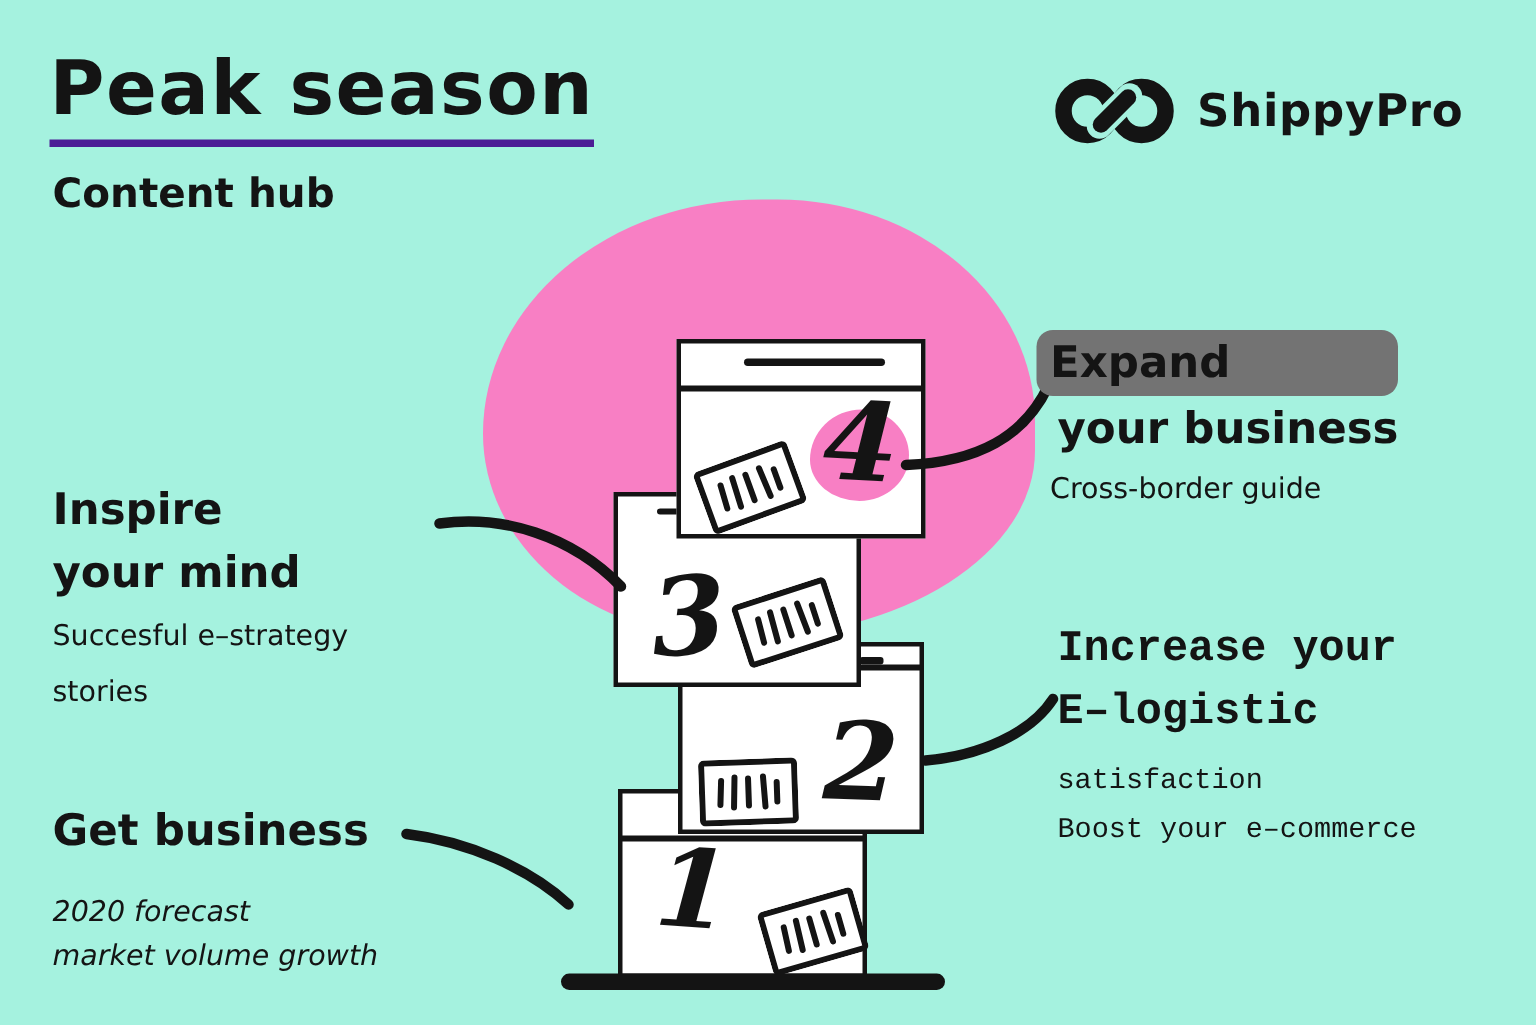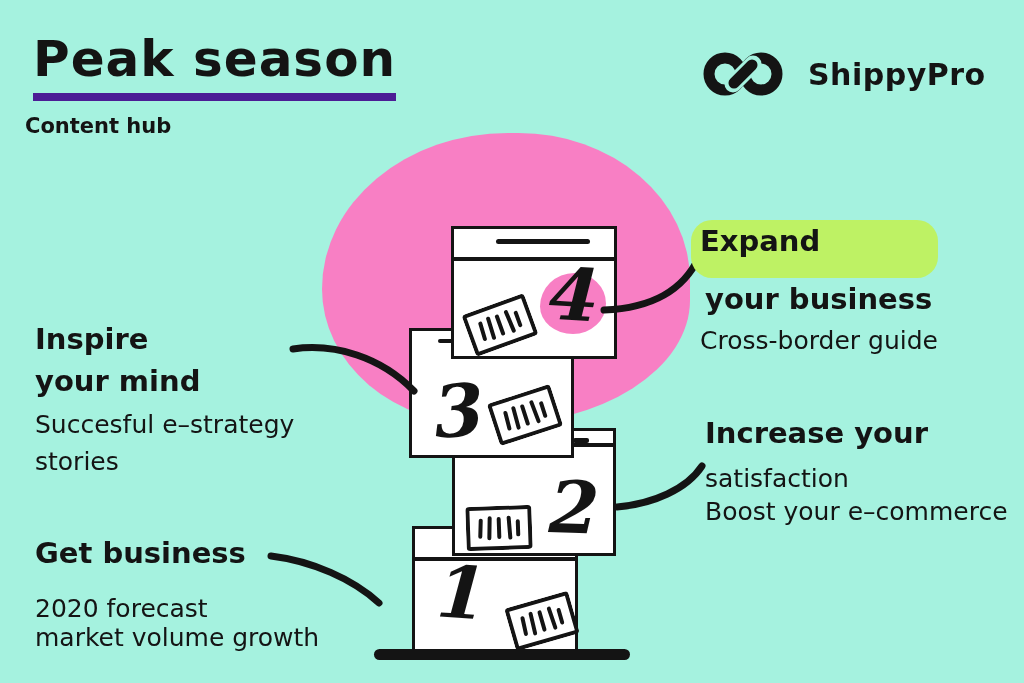--- a/index.html
+++ b/index.html
@@ -1,24 +1,24 @@
 <!DOCTYPE html>
 <html><head>
 <meta charset="utf-8">
 <style>
   html,body{margin:0;padding:0;}
   .canvas{position:relative;width:1024px;height:683px;background:#a5f2df;overflow:hidden;
           font-family:"DejaVu Sans","Liberation Sans",sans-serif;color:#141414;}
 
   
   .title{position:absolute;left:33px;top:34px;font-size:50px;font-weight:700;letter-spacing:1px;
-         line-height:1;display:inline-block;border-bottom:8px solid #4c1d95;padding-bottom:9px;}
-  .subtitle{position:absolute;left:25px;top:114px;font-size:21px;font-weight:700;line-height:1.2;}
+         line-height:1;display:inline-block;border-bottom:5px solid #4c1d95;padding-bottom:9px;}
+  .subtitle{position:absolute;left:35px;top:114px;font-size:27px;font-weight:700;line-height:1.2;}
 
-  .logo{position:absolute;left:702px;top:50px;display:flex;align-items:center;gap:24px;}
+  .logo{position:absolute;left:702px;top:50px;display:flex;align-items:center;gap:14px;}
   .logo-text{font-size:30px;font-weight:700;letter-spacing:0.5px;}
 
   
   .blob{position:absolute;left:322px;top:133px;width:368px;height:292px;background:#f87fc4;
         border-radius:52% 48% 55% 45% / 55% 52% 44% 48%;z-index:1;}
 
   
   .box{position:absolute;background:#fff;border:3.5px solid #141414;box-sizing:border-box;}
   .box1{left:412px;top:526px;width:166px;height:126px;z-index:2;}
   .box2{left:452px;top:428px;width:164px;height:128px;z-index:3;}
@@ -51,33 +51,33 @@
   .ground{position:absolute;left:374px;top:649px;width:256px;height:11px;background:#141414;
           border-radius:6px;z-index:2;}
 
   
   .connectors{position:absolute;left:0;top:0;width:1024px;height:683px;z-index:6;pointer-events:none;}
   .connectors path{fill:none;stroke:#141414;stroke-width:7px;stroke-linecap:round;}
 
   
   .callout{position:absolute;z-index:7;}
   .h span{display:block;font-size:29px;font-weight:700;line-height:42px;}
-  .s span{display:block;font-size:25px;font-weight:500;}
+  .s span{display:block;font-size:19px;font-weight:500;}
   .sub-loose span{line-height:37px;}
-  .sub-tight span{line-height:29px;}
+  .sub-tight span{line-height:29px;font-style:italic;}
   .sub-med span{line-height:33px;}
   .co-inspire{left:35px;top:318px;}
   .co-inspire .s{margin-top:4px;}
   .co-get{left:35px;top:532px;}
   .co-get .s{margin-top:20px;}
   .co-expand{left:700px;top:220px;}
   .co-expand .s{margin-top:4px;}
-  .co-increase{left:705px;top:412px;}
+  .co-increase{left:705px;top:412px;font-family:Liberation Mono, monospace;}
   .co-increase .s{margin-top:8px;}
-  .highlight{display:inline-block;background:#bef264;border-radius:21px;padding:0 16px 16px 9px;
+  .highlight{display:inline-block;background:#737373;border-radius:11px;padding:0 16px 2px 9px;
              margin-left:-9px;font-size:29px;font-weight:700;line-height:40px;}
   .hl-second{margin-left:5px;}
 </style>
 </head>
 <body>
 
 <div class="canvas">
 
   <div class="title">Peak season</div>
   <div class="subtitle">Content hub</div>
@@ -171,20 +171,21 @@
       <span class="hl-second">your business</span>
     </div>
     <div class="s sub-med">
       <span>Cross-border guide</span>
     </div>
   </div>
 
   <div class="callout co-increase">
     <div class="h">
       <span>Increase your</span>
+      <span>E–logistic</span>
     </div>
     <div class="s sub-med">
       <span>satisfaction</span>
       <span>Boost your e–commerce</span>
     </div>
   </div>
 
 </div>
 
 </body></html>

